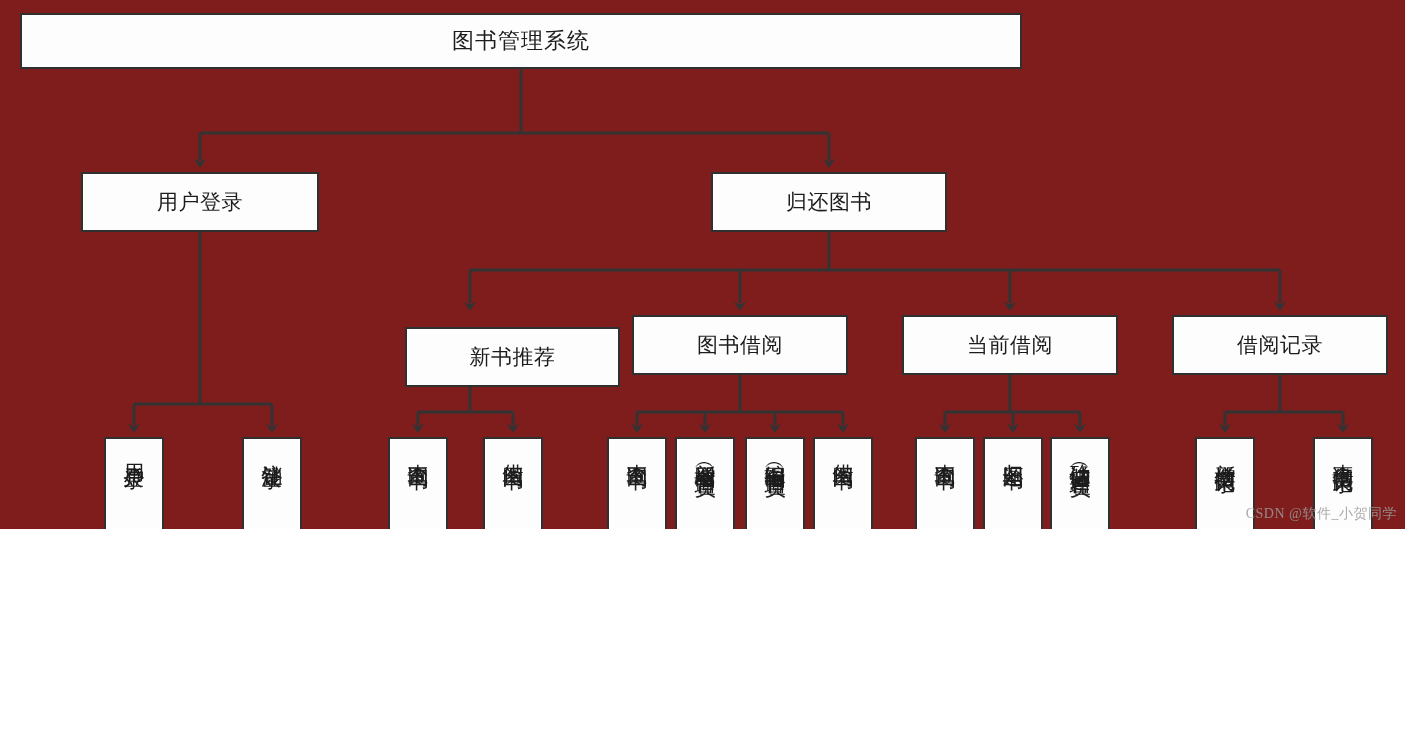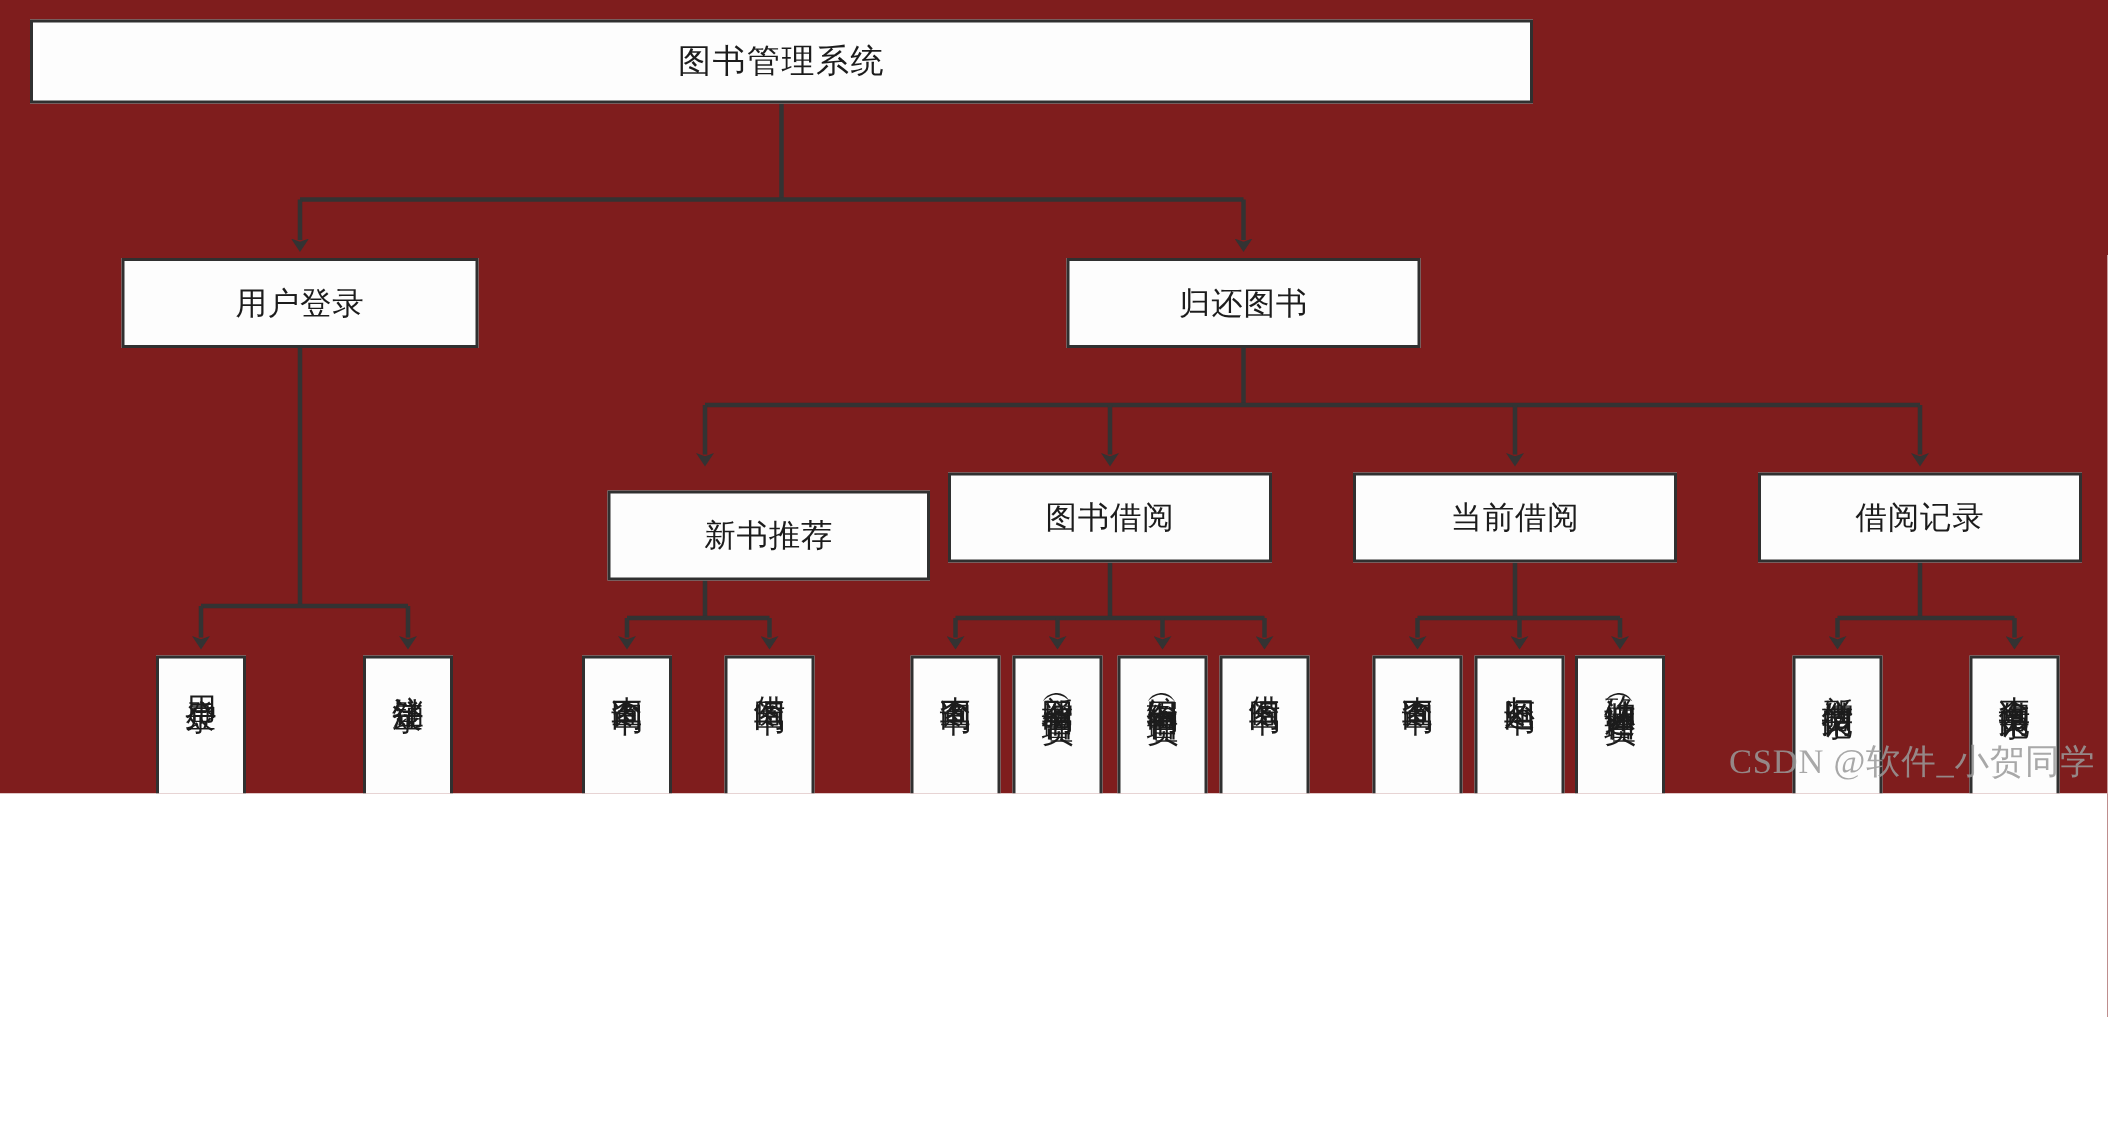--- a/index.html
+++ b/index.html
@@ -55,21 +55,21 @@
     writing-mode: vertical-rl;
     text-orientation: upright;
     font-size: 21px;
     line-height: 1.05;
     letter-spacing: 2px;
   }
   #watermark {
     position: absolute;
     right: 8px;
     bottom: 6px;
-    font-size: 23px;
+    font-size: 14px;
     color: #9a9a9a;
     opacity: 0.85;
     letter-spacing: 0.5px;
     white-space: nowrap;
   }
 </style>
 </head>
 <body>
 
 <div id="canvas">

